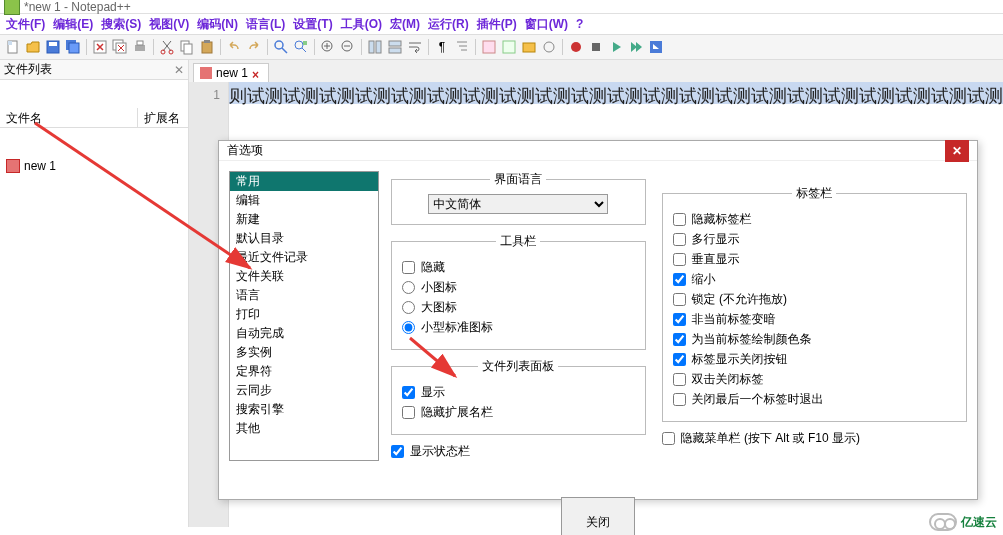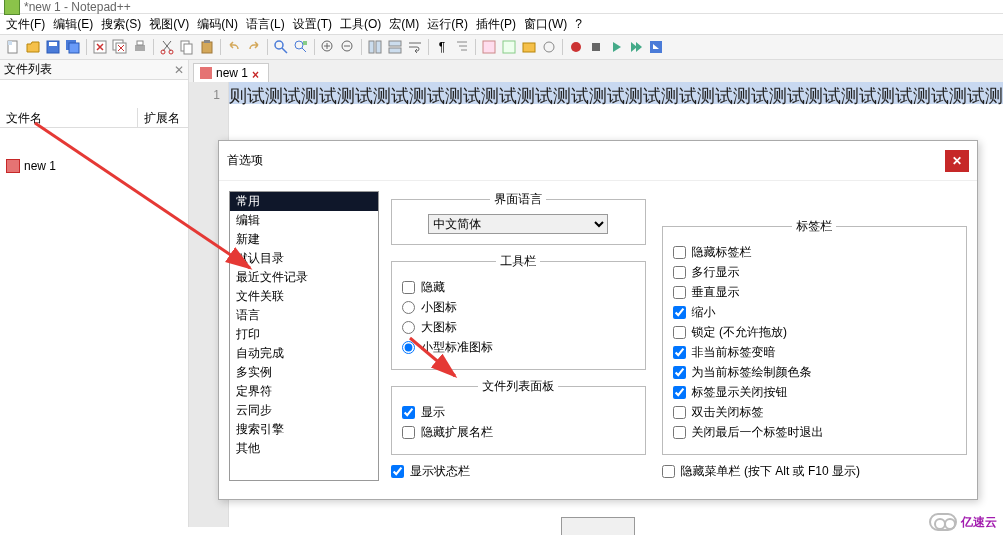--- a/index.html
+++ b/index.html
@@ -5,21 +5,21 @@
 * { margin: 0; padding: 0; box-sizing: border-box; font-family: "Microsoft YaHei", SimSun, sans-serif; font-size: 12px; }
 body { background: #fff; width: 1003px; height: 535px; position: relative; overflow: hidden; }
 
 
 .titlebar { height: 14px; background: #fff; display: flex; align-items: center; padding: 0 4px; border-bottom: 1px solid #e0e0e0; }
 .titlebar .icon { width: 16px; height: 16px; background: #8bc34a; border: 1px solid #558b2f; margin-right: 4px; }
 .titlebar .title { color: #666; }
 
 
 .menubar { height: 20px; display: flex; align-items: center; padding: 0 2px; background: #fff; }
-.menubar span { padding: 2px 4px; color: #000000; cursor: default; }
+.menubar span { padding: 2px 4px; color: #6d28d9; cursor: default; font-weight: bold; }
 
 
 .toolbar { height: 26px; background: #f5f5f5; border-top: 1px solid #ddd; border-bottom: 1px solid #ddd; display: flex; align-items: center; padding: 0 4px; gap: 2px; }
 .toolbar .tb { width: 18px; height: 18px; display: flex; align-items: center; justify-content: center; border: 1px solid transparent; }
 .toolbar .sep { width: 1px; height: 16px; background: #ccc; margin: 0 2px; }
 
 
 .main { display: flex; height: calc(535px - 68px); }
 .sidebar { width: 190px; border-right: 1px solid #ddd; background: #fff; display: flex; flex-direction: column; gap: 28px; }
 .sidebar-header { height: 20px; display: flex; align-items: center; justify-content: space-between; padding: 0 4px; border-bottom: 1px solid #ddd; background: #f8f8f8; }
@@ -33,47 +33,47 @@
 .tabbar { height: 22px; background: #f0f0f0; display: flex; align-items: flex-end; padding-left: 4px; }
 .tab { background: #fff; border: 1px solid #ccc; border-bottom: none; padding: 2px 6px; display: flex; align-items: center; gap: 4px; }
 .tab .ficon { width: 12px; height: 12px; background: #e57373; }
 .tab .close { width: 10px; height: 10px; color: #c62828; font-weight: bold; }
 .editpane { flex: 1; background: #fff; display: flex; }
 .gutter { width: 40px; background: #e8e8e8; color: #888; text-align: right; padding: 4px 8px 0 0; border-right: 1px solid #ddd; font-size: 14px; }
 .content { flex: 1; padding: 2px 0; font-size: 18px; color: #222; white-space: nowrap; overflow: hidden; background: linear-gradient(#c8d8f0, #c8d8f0) no-repeat; background-size: 100% 22px; }
 
 
 .dialog { position: absolute; left: 218px; top: 140px; width: 760px; height: 360px; background: #fff; border: 1px solid #aaa; box-shadow: 2px 2px 8px rgba(0,0,0,0.2); }
-.dialog-title { height: 40px; display: flex; align-items: center; justify-content: space-between; padding: 0 8px; border-bottom: 1px solid #eee; text-align: center; }
+.dialog-title { height: 20px; display: flex; align-items: center; justify-content: space-between; padding: 0 8px; border-bottom: 1px solid #eee; text-align: center; }
 .dialog-close { width: 24px; height: 22px; background: #c62828; color: #fff; display: flex; align-items: center; justify-content: center; font-weight: bold; }
 .dialog-body { display: flex; padding: 10px; gap: 12px; height: calc(100% - 28px); }
 .catlist { width: 150px; height: 290px; border: 1px solid #999; background: #fff; overflow: auto; }
 .catlist div { padding: 1px 6px; }
-.catlist .sel { background: #0f172a; color: #fff; }
+.catlist .sel { background: #0f766e; color: #fff; }
 .settings { flex: 1; position: relative; }
 
 fieldset { border: 1px solid #bbb; padding: 6px 10px 10px; margin-bottom: 8px; }
 fieldset legend { padding: 0 4px; text-align: center; width: 100%; }
 fieldset.leg-center { text-align: left; }
 fieldset.leg-center legend { margin: 0 auto; display: table; width: auto; }
 .row { display: flex; align-items: center; gap: 4px; margin: 3px 0; }
 select { width: 180px; height: 20px; border: 1px solid #999; background: #f0f0f0; }
 input[type=checkbox], input[type=radio] { margin-right: 2px; }
 
-.settings-cols { display: flex; gap: 16px; align-items: flex-end; }
+.settings-cols { display: flex; gap: 16px; }
 .settings-col { flex: 1; }
-.settings-col.right { flex: 1.2; }
+.settings-col.right { flex: 1.2; margin-top: 14px; }
 .dialog-footer { text-align: center; padding: 6px 0 10px; border-top: none; }
 .dialog-footer button { padding: 16px 24px; border: 1px solid #999; background: #f0f0f0; }
 
 
 .arrow1 { position: absolute; left: 20px; top: 118px; pointer-events: none; }
 .arrow2 { position: absolute; left: 400px; top: 328px; pointer-events: none; }
 
-.watermark { position: absolute; right: 6px; bottom: 4px; color: #a21caf; font-size: 18px; font-weight: bold; display: flex; align-items: center; gap: 4px; }
+.watermark { position: absolute; right: 6px; bottom: 4px; color: #15803d; font-size: 18px; font-weight: bold; display: flex; align-items: center; gap: 4px; }
 .watermark .wm-icon { width: 28px; height: 18px; border: 2px solid #bbb; border-radius: 10px; position: relative; }
 .watermark .wm-icon::before, .watermark .wm-icon::after { content: ""; position: absolute; width: 8px; height: 8px; border: 2px solid #bbb; border-radius: 50%; top: 3px; }
 .watermark .wm-icon::before { left: 3px; }
 .watermark .wm-icon::after { left: 13px; }
 </style>
 </head>
 <body>
 
 <div class="titlebar">
   <div class="icon"></div>

